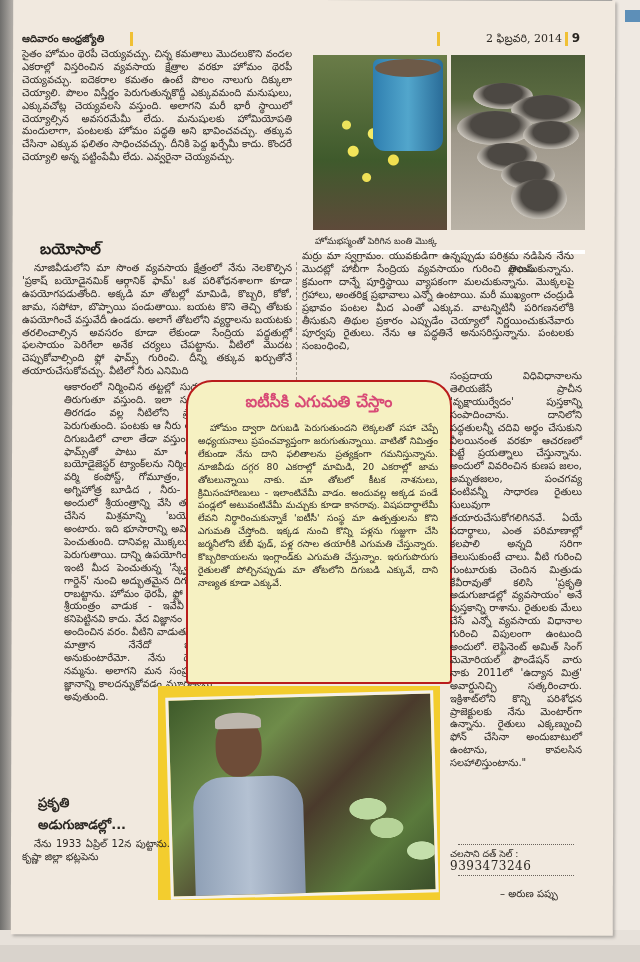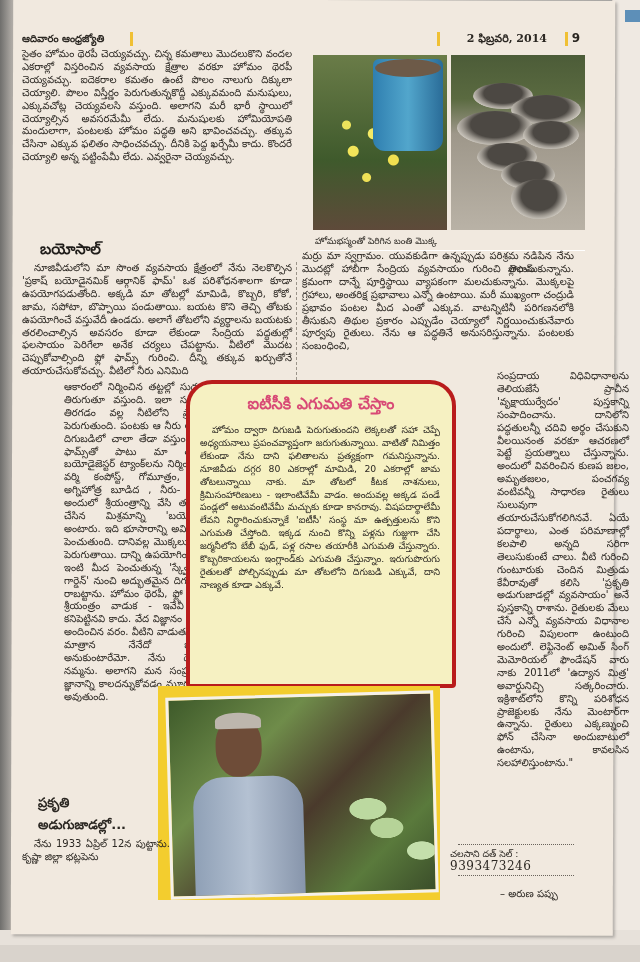--- a/index.html
+++ b/index.html
@@ -34,32 +34,32 @@
     background:#f1e9df;
     box-shadow:2px 2px 3px rgba(0,0,0,0.25);
     transform:rotate(0.15deg);
   }
   .header {
     position:absolute; left:22px; top:30px; width:568px; height:20px;
     font-size:10px;
   }
   .header .masthead { position:absolute; left:0; top:3px; font-weight:bold; font-size:10px; }
   .header .sep { display:inline-block; width:3px; height:14px; background:#f0c034; position:absolute; top:2px; }
-  .header .date { position:absolute; right:43px; top:2px; font-family:"DejaVu Serif", serif; font-size:11px;font-weight:bold; }
+  .header .date { position:absolute; right:28px; top:2px; font-family:"DejaVu Serif", serif; font-size:11px; }
   .header .pageno { position:absolute; right:10px; top:1px; font-weight:bold; font-size:12px; }
 
   .col { position:absolute; font-size:10px; line-height:12.9px; text-align:justify; }
   .col p { margin:0; }
   .indent { text-indent:12px; }
 
   .col-a-top { left:22px; top:48px; width:270px; }
   .col-a-mid { left:22px; top:262px; width:270px; }
   .col-a-low { left:22px; top:381px; width:148px;margin-left:42px; }
   .col-b-top { left:302px; top:250px; width:272px; }
-  .col-b-low { left:450px; top:370px; width:132px;margin-left:47px; }
+  .col-b-low { left:450px; top:370px; width:132px; }
 
   .subhead { position:absolute; font-weight:bold; font-size:15px; color:#1f1c19; }
 
   .photo-row { position:absolute; left:313px; top:55px; width:272px; height:175px; }
   .photo { position:absolute; top:0; height:175px; overflow:hidden; }
   .photo.marigold { left:0; width:134px;
     background:
       radial-gradient(circle at 30% 55%, #f2e55a 0 5px, transparent 6px),
       radial-gradient(circle at 45% 45%, #f4ea66 0 5px, transparent 6px),
       radial-gradient(circle at 60% 60%, #f0e050 0 5px, transparent 6px),
@@ -67,30 +67,30 @@
       radial-gradient(circle at 70% 48%, #f3e860 0 4px, transparent 5px),
       radial-gradient(circle at 40% 70%, #eee056 0 4px, transparent 5px),
       linear-gradient(to bottom,#6a7c48 0%,#3f5a2c 60%,#5e4a3a 100%);
   }
   .photo.marigold .pot { position:absolute; left:60px; top:4px; width:70px; height:92px;
     background:linear-gradient(to right,#2f7fb0,#52a6cc,#2a6c98); border-radius:6px 6px 12px 12px; }
   .photo.marigold .soil { position:absolute; left:62px; top:4px; width:66px; height:18px; background:#6d5a48; border-radius:50%; }
   .photo.flowform { left:138px; width:134px;
     background:linear-gradient(to bottom,#4c5c38 0%,#5a6a40 25%,#9e978a 45%,#b9b2a6 100%); }
   .bowl { position:absolute; border-radius:50%; background:radial-gradient(ellipse at 50% 40%,#4c4843 0 45%,#9a958d 60%,#c9c4bb 72%,transparent 74%); }
-  .caption-row { position:absolute; left:313px; top:234px; width:272px; height:16px; font-size:9px; border-bottom:1px solid #ffffff; }
+  .caption-row { position:absolute; left:313px; top:234px; width:272px; height:16px; font-size:9px; border-bottom:4px solid #ffffff; }
   .caption-row .c1 { position:absolute; left:2px; top:2px; }
   .caption-row .c2 { position:absolute; left:195px; top:2px;margin-top:28px; }
 
   .dash-rule { position:absolute; left:296px; top:262px; width:0; height:118px; border-left:1px dashed #9b948a; }
 
   .boxed {
     position:absolute; left:186px; top:380px; width:262px; height:300px;
     background:#f6f1c2;
-    border:4px solid #b91c1c;
+    border:2px solid #b91c1c;
     border-radius:26px 26px 4px 4px;
   }
   .boxed .title {
     position:absolute; left:0; top:10px; width:100%; text-align:center;
     font-weight:bold; font-size:16px; color:#d84a76;
   }
   .boxed .body { position:absolute; left:10px; top:40px; width:240px; font-size:9.3px; line-height:12.9px; text-align:justify; }
   .boxed .body p { margin:0; text-indent:12px; }
 
   .photo-frame {

